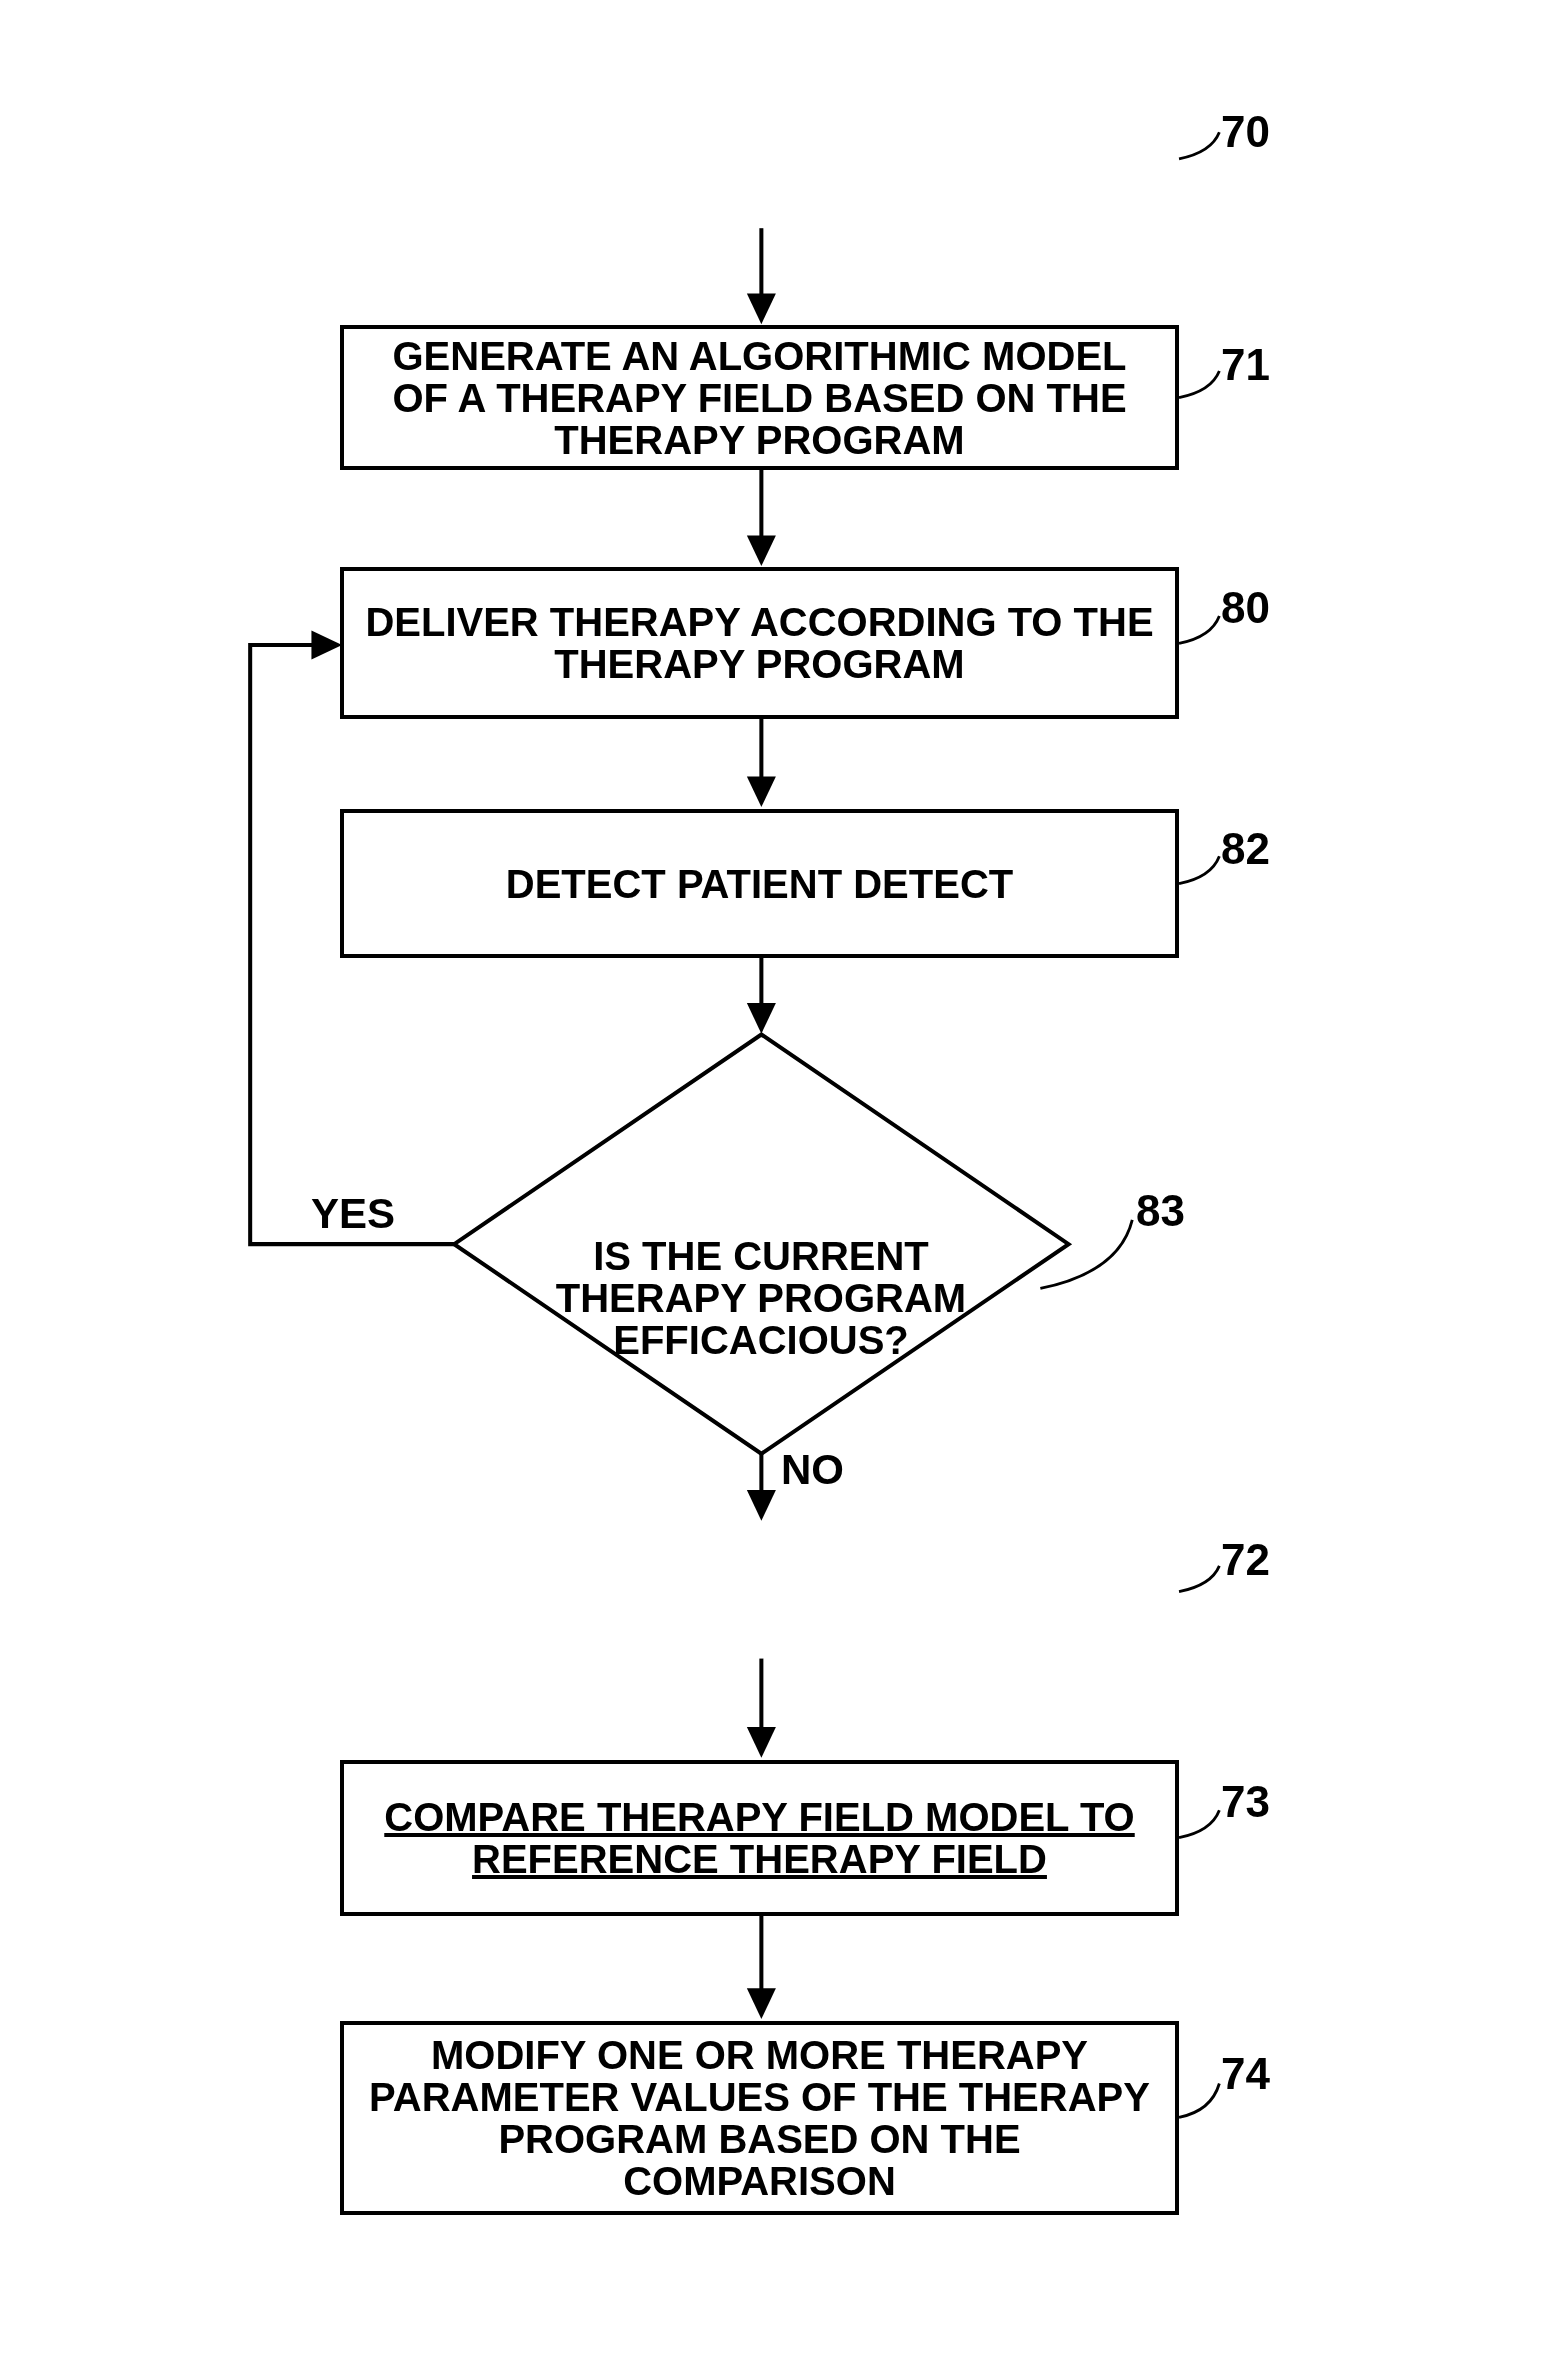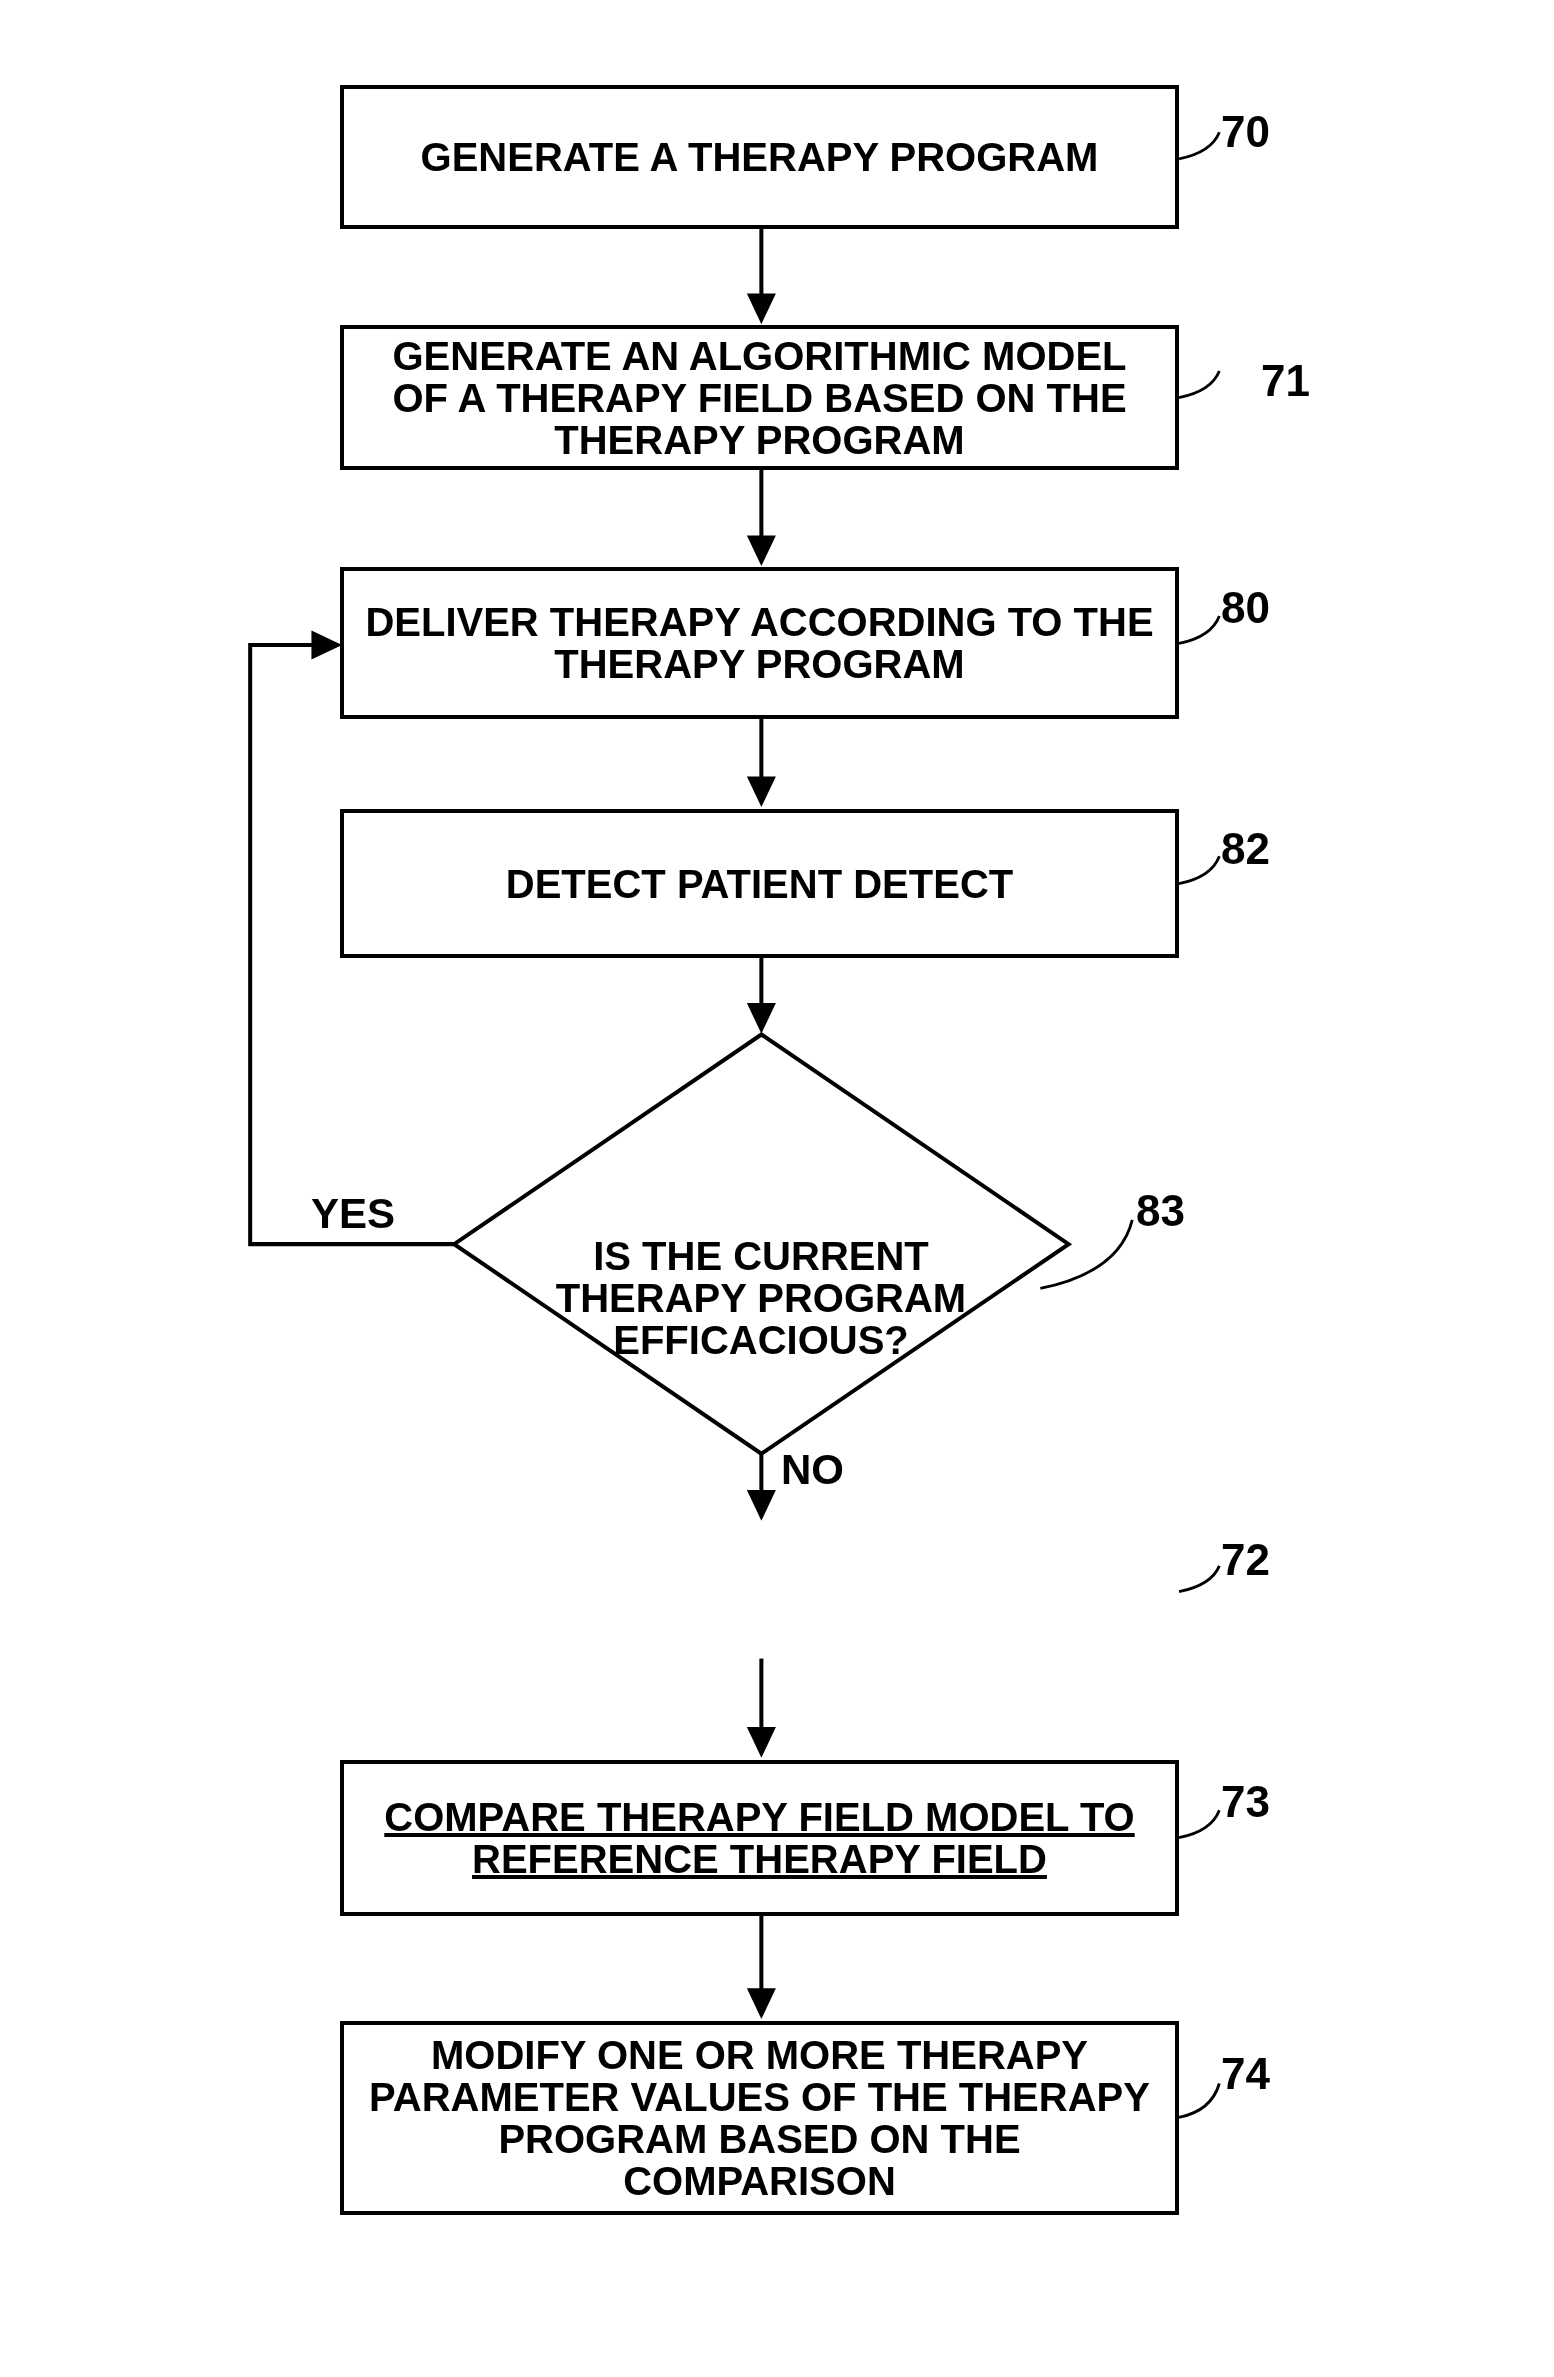--- a/index.html
+++ b/index.html
@@ -99,23 +99,20 @@
       <path d="M 1462,493 Q 1502,485 1512,460"></path>
       <path d="M 1462,798 Q 1502,790 1512,764"></path>
       <path d="M 1462,1096 Q 1502,1088 1512,1062"></path>
       <path d="M 1290,1598 Q 1388,1578 1404,1513"></path>
       <path d="M 1462,1974 Q 1502,1966 1512,1942"></path>
       <path d="M 1462,2279 Q 1502,2271 1512,2245"></path>
       <path d="M 1462,2626 Q 1502,2618 1512,2584"></path>
     </g>
   </svg>
 
-  <div class="node" style="left:340px; top:85px; width:839px; height:144px;">
-    <span class="node-label">GENERATE A THERAPY PROGRAM</span>
-  </div>
 
   <div class="node" style="left:340px; top:325px; width:839px; height:145px;">
     <span class="node-label">GENERATE AN ALGORITHMIC MODEL
 OF A THERAPY FIELD BASED ON THE
 THERAPY PROGRAM</span>
   </div>
 
   <div class="node" style="left:340px; top:567px; width:839px; height:152px;">
     <span class="node-label">DELIVER THERAPY ACCORDING TO THE
 THERAPY PROGRAM</span>
@@ -141,21 +138,21 @@
     <span class="node-label">MODIFY ONE OR MORE THERAPY
 PARAMETER VALUES OF THE THERAPY
 PROGRAM BASED ON THE
 COMPARISON</span>
   </div>
 
   <div class="flow-label" style="left:311px; top:1193px;text-align:right;">YES</div>
   <div class="flow-label" style="left:781px; top:1449px;">NO</div>
 
   <div class="ref-num" style="left:1221px; top:110px;">70</div>
-  <div class="ref-num" style="left:1221px; top:359px;margin-left:40px;">71</div>
+  <div class="ref-num" style="left:1221px; top:343px;">71</div>
   <div class="ref-num" style="left:1221px; top:586px;">80</div>
   <div class="ref-num" style="left:1221px; top:827px;">82</div>
   <div class="ref-num" style="left:1136px; top:1189px;">83</div>
   <div class="ref-num" style="left:1221px; top:1538px;">72</div>
   <div class="ref-num" style="left:1221px; top:1780px;">73</div>
   <div class="ref-num" style="left:1221px; top:2052px;">74</div>
 
 </div>
 
 

